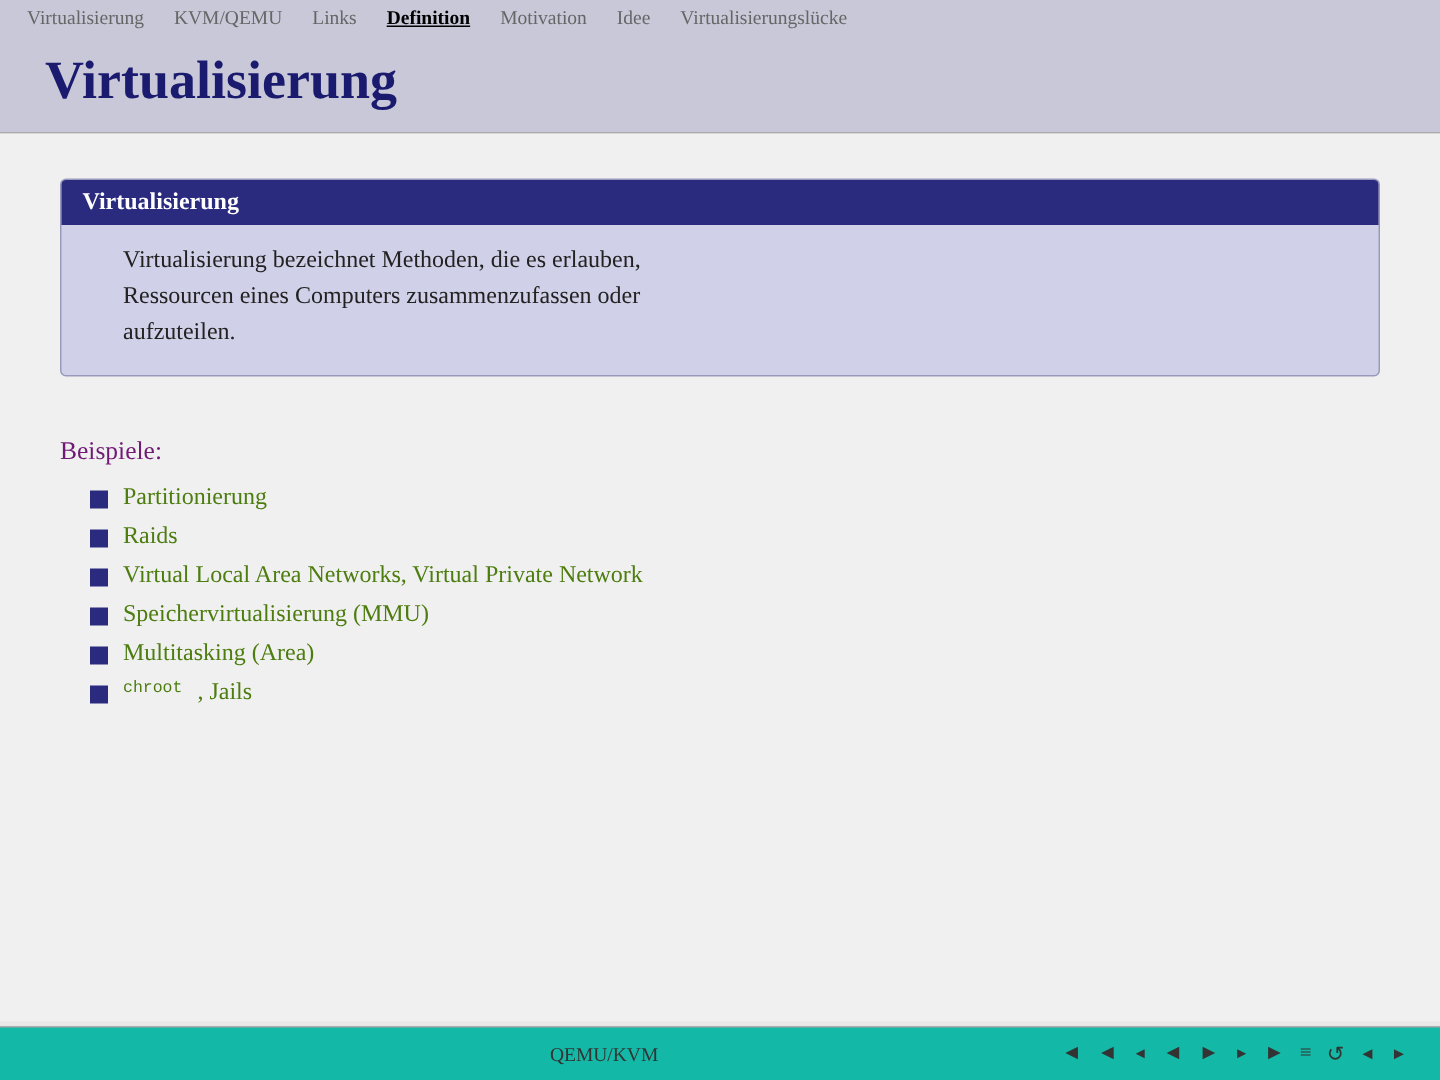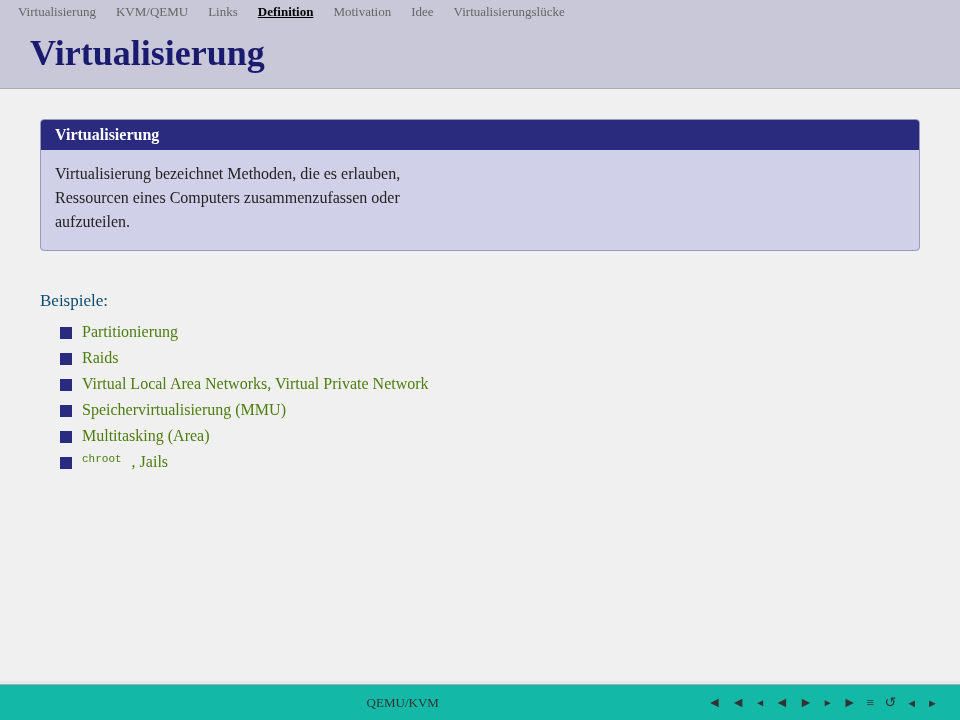--- a/index.html
+++ b/index.html
@@ -78,30 +78,31 @@
       font-size: 16px;
       font-weight: bold;
       border-radius: 3px 3px 0 0;
     }
 
     .definition-box-body {
       padding: 12px 2px 16px 14px;
       font-size: 16px;
       color: #222;
       line-height: 1.5;
+      margin-left: 27px;
     }
 
     
     .examples-section {
       padding: 10px 0 0 0;
     }
 
     .examples-title {
       font-size: 17px;
-      color: #0c4a6e;
+      color: #701a75;
       margin-bottom: 12px;
     }
 
     .examples-list {
       list-style: none;
       padding-left: 20px;
     }
 
     .examples-list li {
       font-size: 16px;

